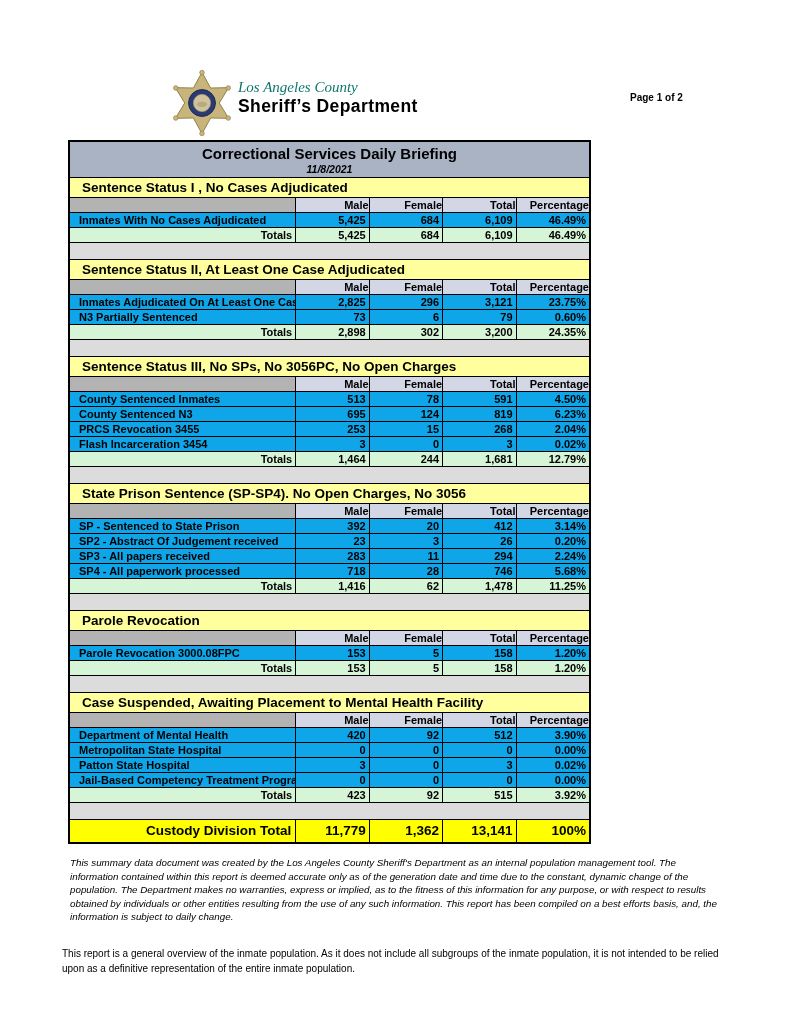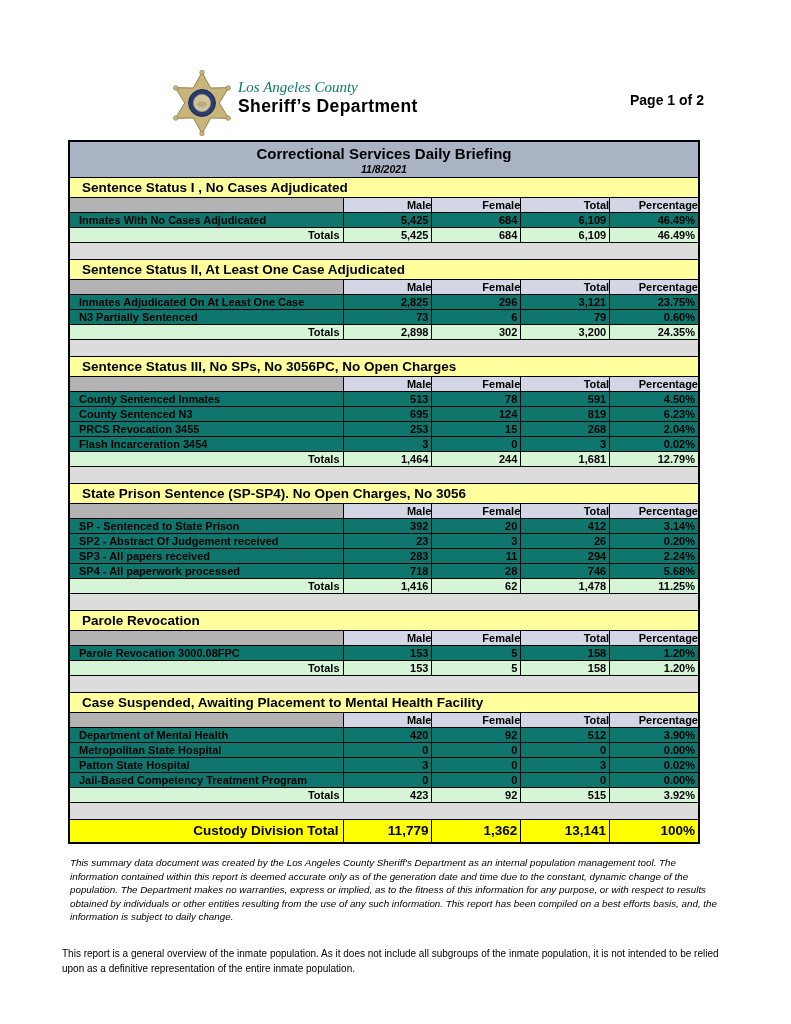--- a/index.html
+++ b/index.html
@@ -4,25 +4,25 @@
 <style>
   html,body{margin:0;padding:0;background:#fff;}
   .page{position:relative;width:791px;height:1024px;background:#ffffff;
         font-family:"Liberation Sans",sans-serif;color:#000;overflow:hidden;}
 
   
   .logo-star{position:absolute;left:170px;top:68px;width:64px;height:70px;}
   .logo-text{position:absolute;left:238px;top:80px;line-height:1.05;}
   .county{font-family:"Liberation Serif",serif;font-style:italic;font-size:15px;color:#0f766e;}
   .dept{font-family:"Liberation Sans",sans-serif;font-weight:bold;font-size:17.5px;letter-spacing:.4px;margin-top:1px;}
-  .page-num{position:absolute;left:630px;top:92px;font-size:14px;font-weight:bold;text-align:center;}
+  .page-num{position:absolute;left:630px;top:92px;font-size:10px;font-weight:bold;text-align:center;}
 
   
-  .report{position:absolute;left:68px;top:140px;width:632px;box-sizing:border-box;
-          border:2px solid #000;background:#0f766e;}
+  .report{position:absolute;left:68px;top:140px;width:523px;box-sizing:border-box;
+          border:2px solid #000;background:#0ea5e9;}
   .title-bar{background:var(--title-bar,#a9b3c3);border-bottom:1px solid #000;
              text-align:center;padding:3px 0 2px 0;}
   .title-main{font-size:15px;font-weight:bold;}
   .title-date{font-size:10.5px;font-weight:bold;margin-top:1px;font-style:italic;}
 
   .sec-bar{height:20px;line-height:20px;background:var(--section-bar,#ffff9e);
            border-bottom:1px solid #000;font-size:13.5px;font-weight:bold;padding-left:12px;
            box-sizing:border-box;}
   .row{display:flex;height:15px;border-bottom:1px solid #000;box-sizing:border-box;}
   .cell{box-sizing:border-box;font-size:11px;font-weight:bold;line-height:14px;

